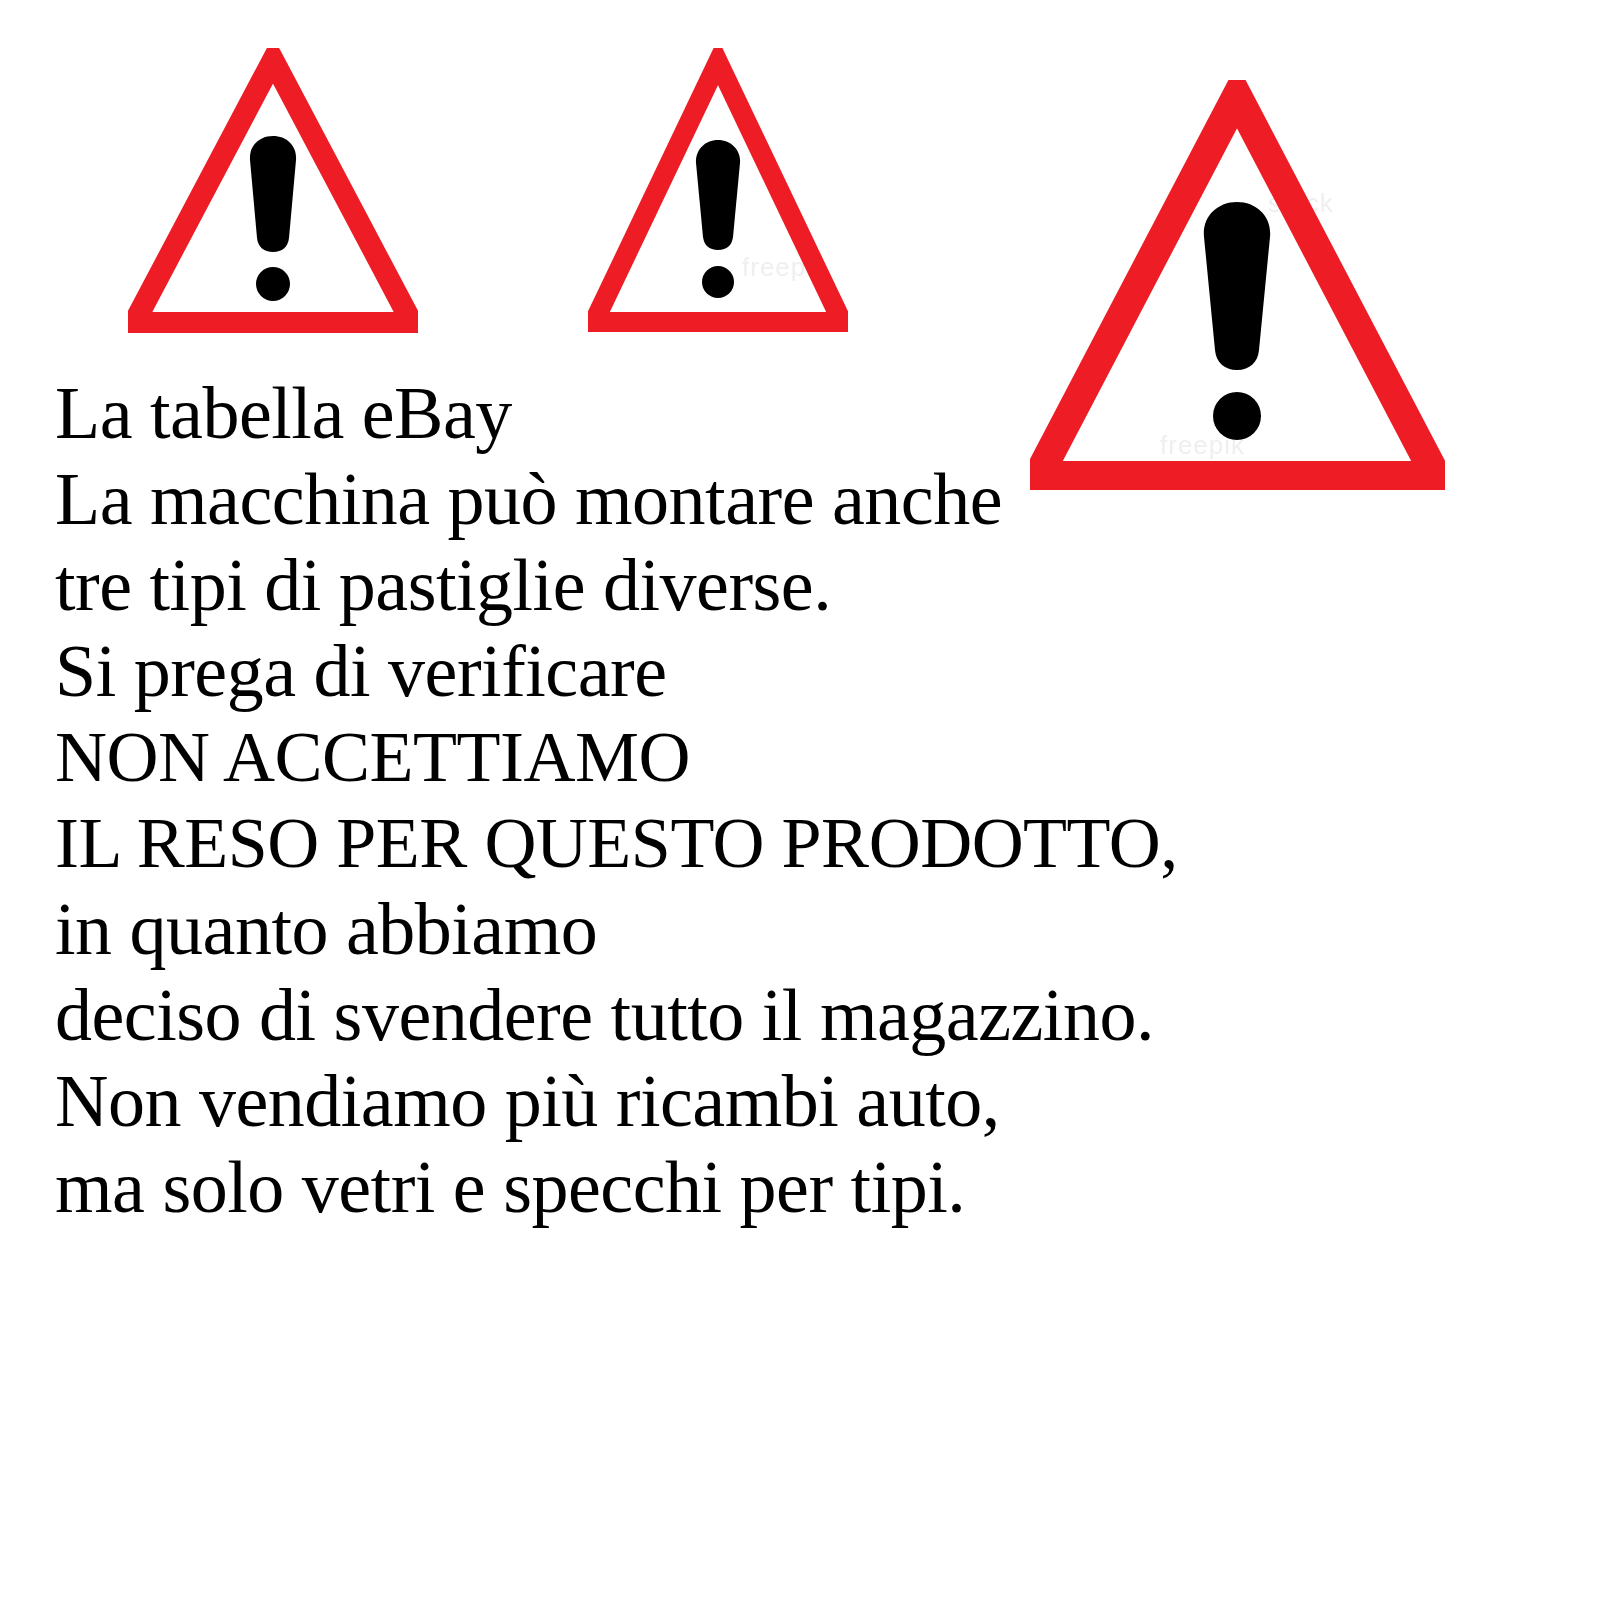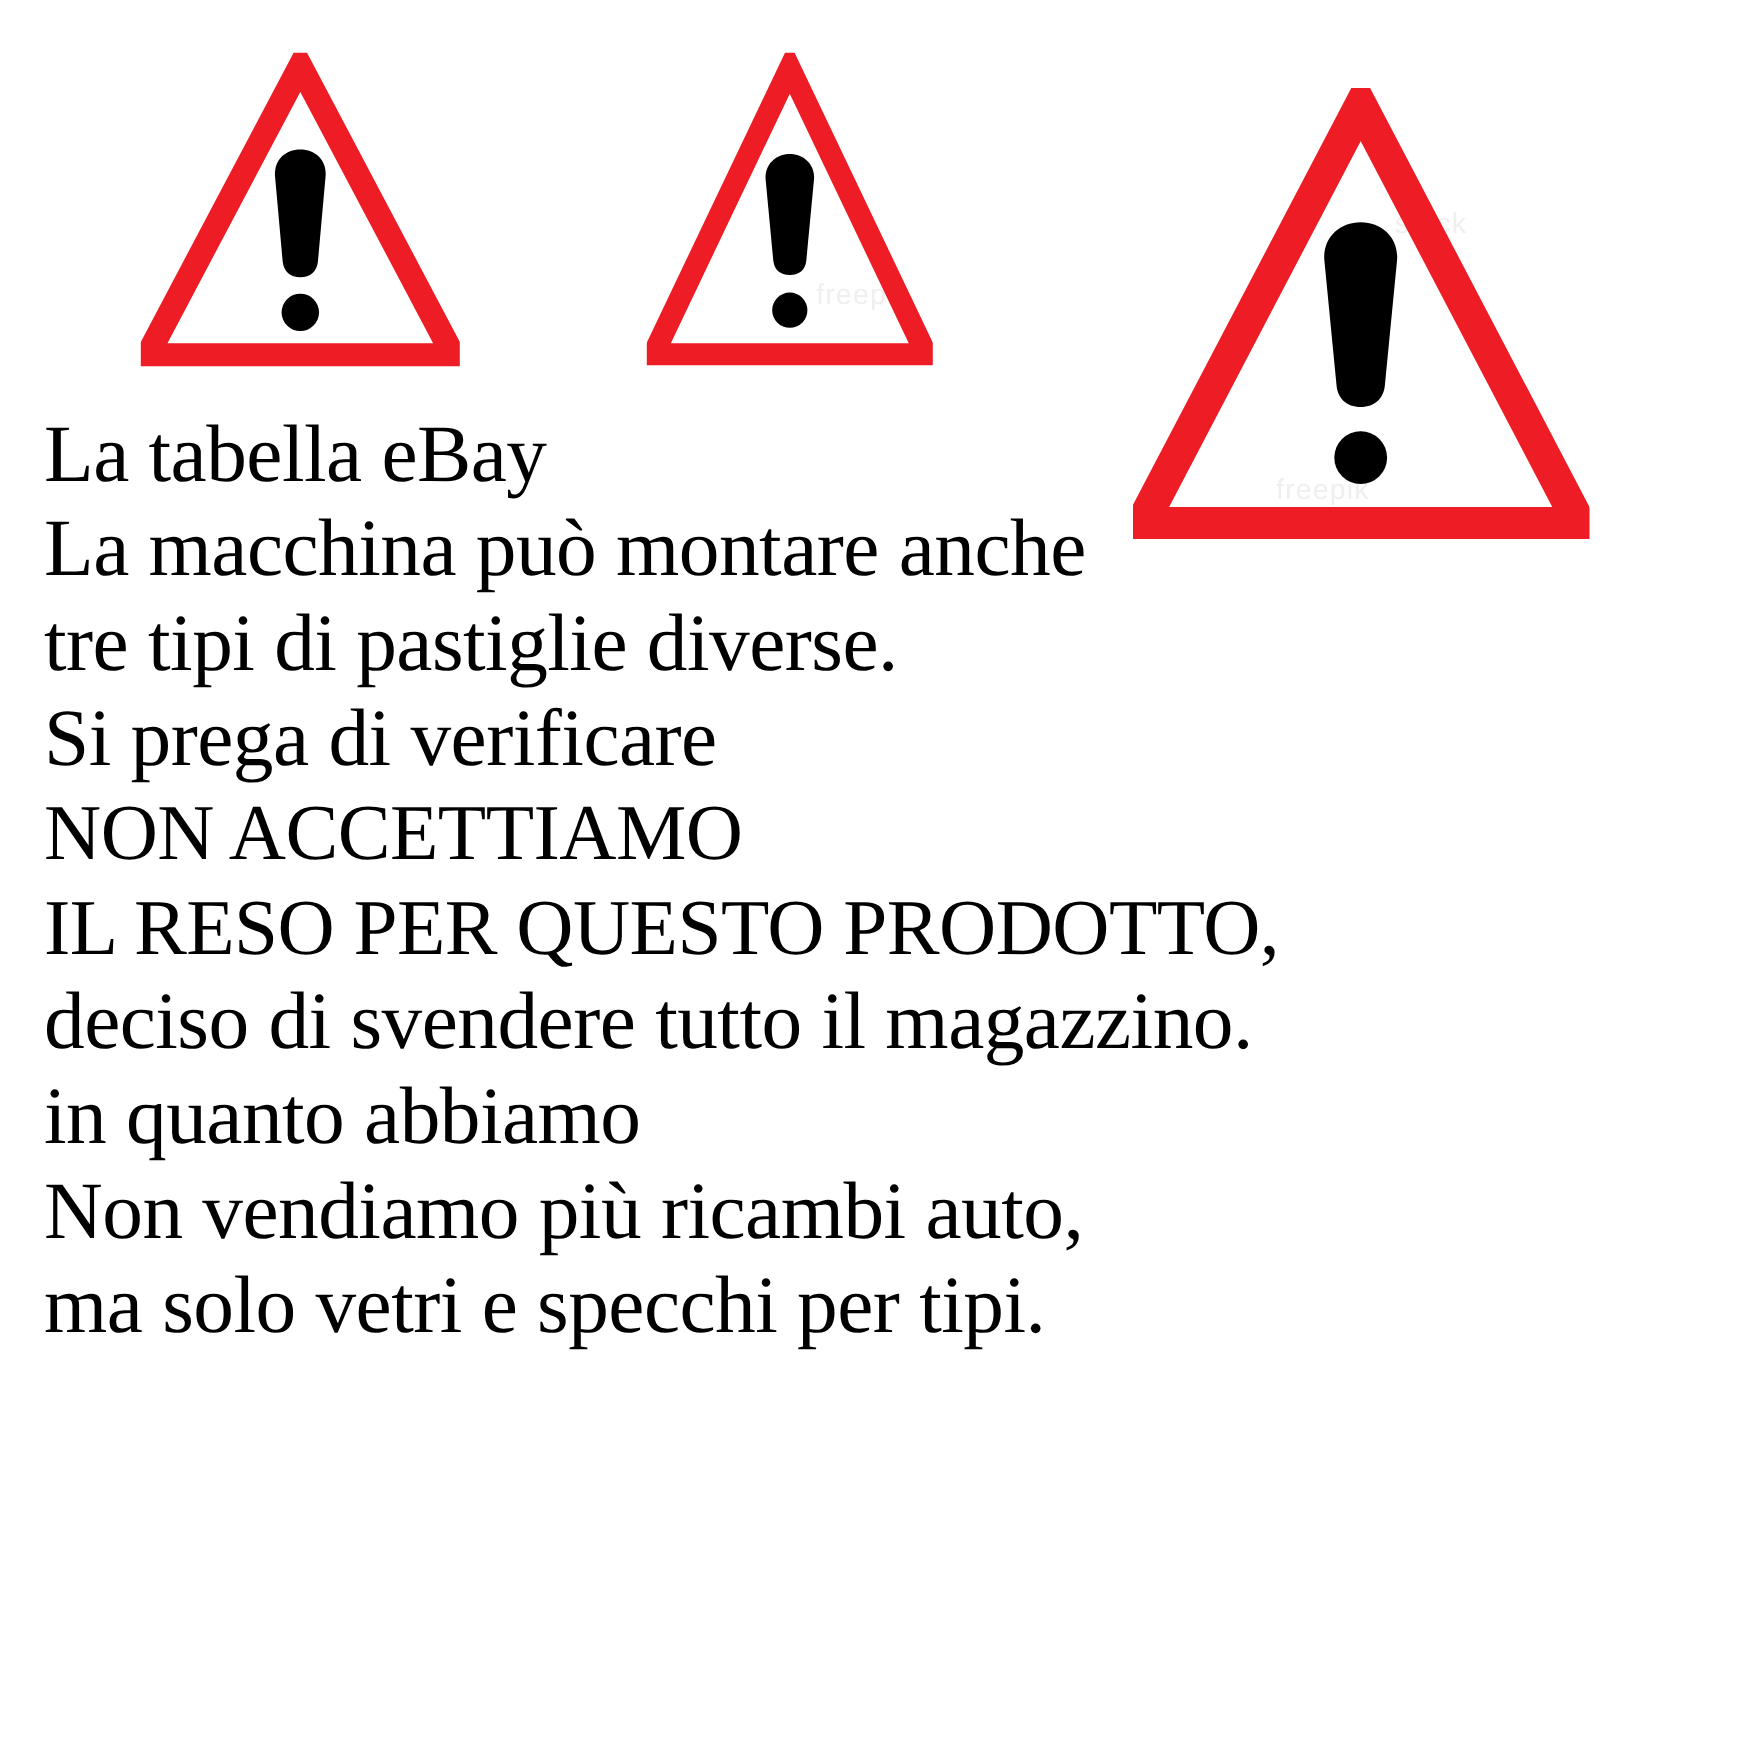--- a/index.html
+++ b/index.html
@@ -31,21 +31,21 @@
     display: block;
   }
 
   #warn-1 { left: 128px; top: 48px; width: 290px; height: 285px; }
   #warn-2 { left: 588px; top: 48px; width: 260px; height: 285px; }
   #warn-3 { left: 1030px; top: 80px; width: 415px; height: 410px; }
 
   
   #notice-text {
     position: absolute;
-    left: 40px;
+    left: 55px;
     top: 370px;
     width: 1520px;
   }
   .line {
     display: block;
     font-family: "Liberation Serif", serif;
     font-size: 74px;
     line-height: 86px;
     letter-spacing: -0.5px;
     color: #000000;
@@ -119,19 +119,19 @@
     </svg>
   </div>
 
   <div id="notice-text">
     <span class="line">La tabella eBay</span>
     <span class="line">La macchina può montare anche</span>
     <span class="line">tre tipi di pastiglie diverse.</span>
     <span class="line">Si prega di verificare</span>
     <span class="line caps">NON ACCETTIAMO</span>
     <span class="line caps">IL RESO PER QUESTO PRODOTTO,</span>
+    <span class="line">in quanto abbiamo</span>
     <span class="line">deciso di svendere tutto il magazzino.</span>
-    <span class="line">in quanto abbiamo</span>
     <span class="line">Non vendiamo più ricambi auto,</span>
     <span class="line">ma solo vetri e specchi per tipi.</span>
   </div>
 
 </div>
 
 </body></html>

